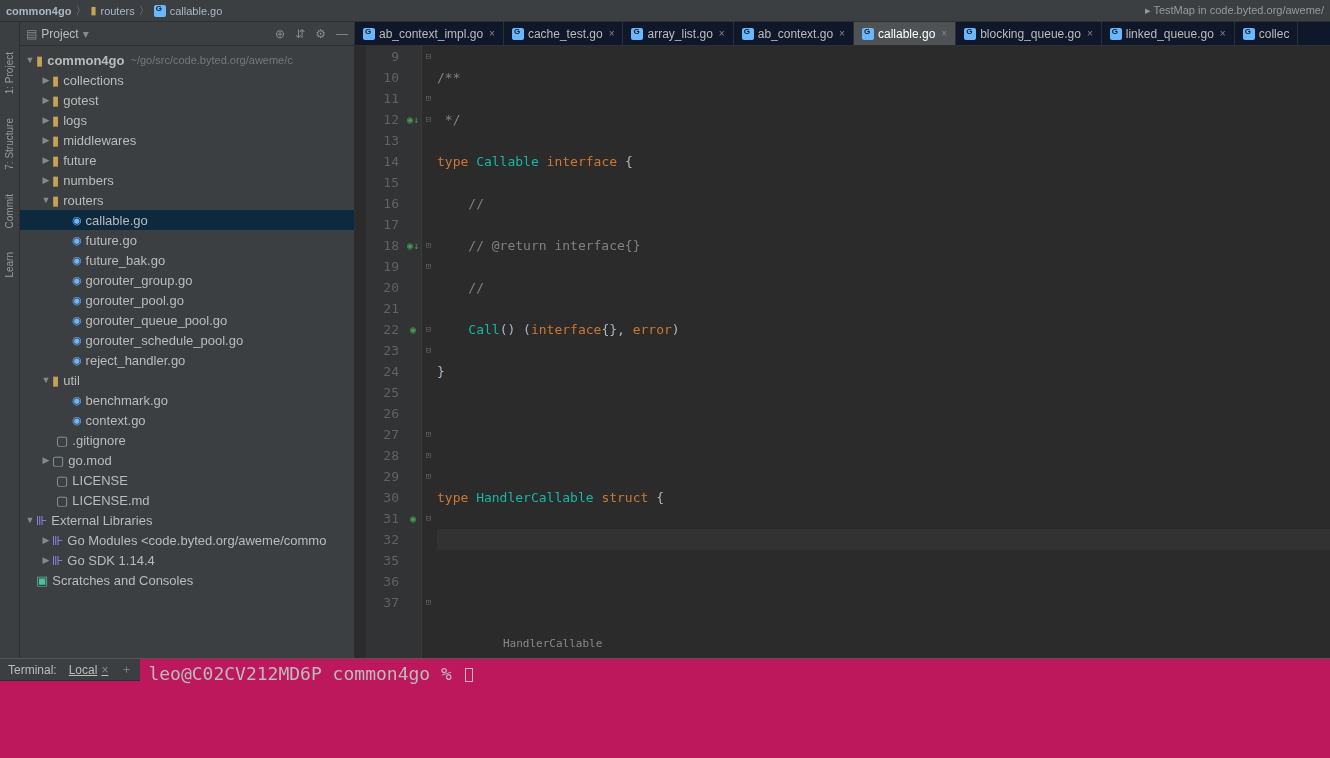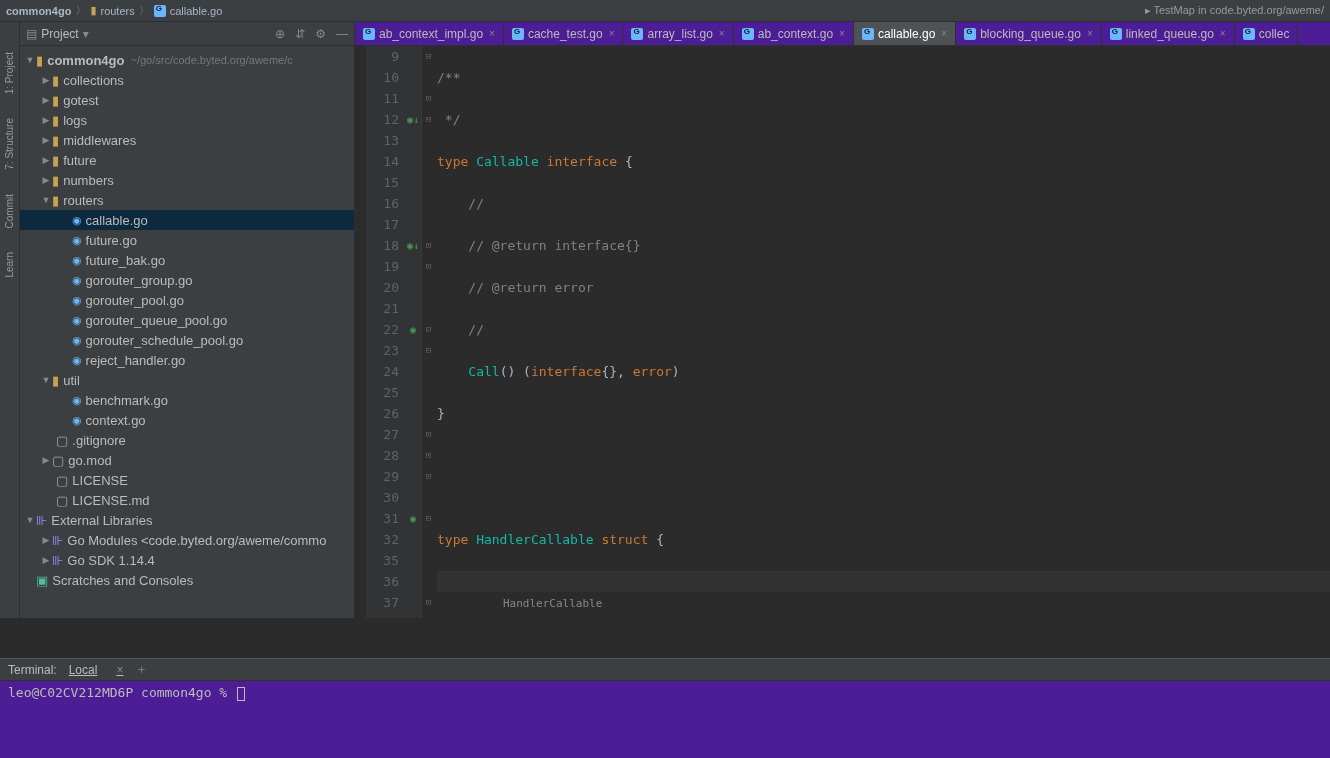--- a/index.html
+++ b/index.html
@@ -97,21 +97,21 @@
   .node .label { color:#bbb; }
   .node .muted { color:#777; margin-left:6px; font-size:11px;}
   .ic-lib { color:#9c8cff; margin-right:4px;}
   .ic-scratch { color:#4dbf99; margin-right:4px;}
   
   .editor-area { flex:1; display:flex; flex-direction:column; min-width:0;}
   .tabs {
     height: 24px;
     display:flex;
     align-items:stretch;
-    background:#4c1d95;
+    background:#0f172a;
     border-bottom:1px solid #2d2f30;
     overflow:hidden;
     font-size:12px;
   }
   .tab {
     display:flex; align-items:center;
     padding: 0 8px;
     border-right:1px solid #2d2f30;
     color:#bbb;
     gap:4px;
@@ -165,44 +165,43 @@
   .c-kw { color:#cc7832; }
   .c-type { color:#a9b7c6; }
   .c-name { color:#14b8a6; }
   .editor-crumb {
     position:absolute; bottom:0; left:64px;
     font-size:11px; color:#888; padding:4px;
   }
   
   .bottom {
     height: 100px;
-    background:#4c1d95;
+    background:#be185d;
     border-top:1px solid #555;
     display:flex;
-    flex-direction:column;
+    flex-direction:row;
     font-size:12px;
-    margin-top:40px;
   }
   .bottom-tabs {
     height:22px;
     display:flex;
     align-items:center;
     padding: 0 8px;
     background:#3c3f41;
     border-bottom:1px solid #2d2f30;
     gap:12px;
     color:#bbb;
   }
   .bottom-tabs .lbl { color:#bbb; }
-  .bottom-tabs .termtab { text-decoration:underline; color:#bbb; cursor:pointer; display:flex; gap:19px; align-items:flex-end;}
+  .bottom-tabs .termtab { text-decoration:underline; color:#bbb; cursor:pointer; display:flex; gap:4px; align-items:flex-end;}
   .bottom-tabs .plus { color:#888; cursor:pointer;}
   .terminal-body {
     flex:1;
     font-family:"Menlo","Consolas",monospace;
-    font-size:13px;
+    font-size:18px;
     color:#bbb;
     padding: 4px 8px;
   }
   .terminal-body .tcursor { display:inline-block; width:8px; height:14px; border:1px solid #bbb; margin-left:2px; vertical-align:middle;}
 </style>
 </head>
 <body>
 
 <div class="topbar">
   <span class="crumb">
@@ -508,21 +507,20 @@
           <div></div>
           <div></div>
           <div>⊡</div>
       </div>
       <div class="code">
 <div class="ln"><span class="c-comment">/**</span></div>
 <div class="ln"><span class="c-comment"> */</span></div>
 <div class="ln"><span class="c-kw">type</span> <span class="c-name">Callable</span> <span class="c-kw">interface</span> <span class="c-type">{</span></div>
 <div class="ln"><span class="c-comment">    //</span></div>
 <div class="ln"><span class="c-comment">    // <span>@return interface{}</span></span></div>
-<div class="ln"><span class="c-comment">    // <span>@return error</span></span></div>
 <div class="ln"><span class="c-comment">    //</span></div>
 <div class="ln">    <span class="c-name">Call</span><span class="c-type">() (</span><span class="c-kw">interface</span><span class="c-type">{}, </span><span class="c-kw">error</span><span class="c-type">)</span></div>
 <div class="ln"><span class="c-type">}</span></div>
 <div class="ln"></div>
 <div class="ln"></div>
 <div class="ln"><span class="c-kw">type</span> <span class="c-name">HandlerCallable</span> <span class="c-kw">struct</span> <span class="c-type">{</span></div>
 <div class="ln hl-current">    </div>
 
 
 

